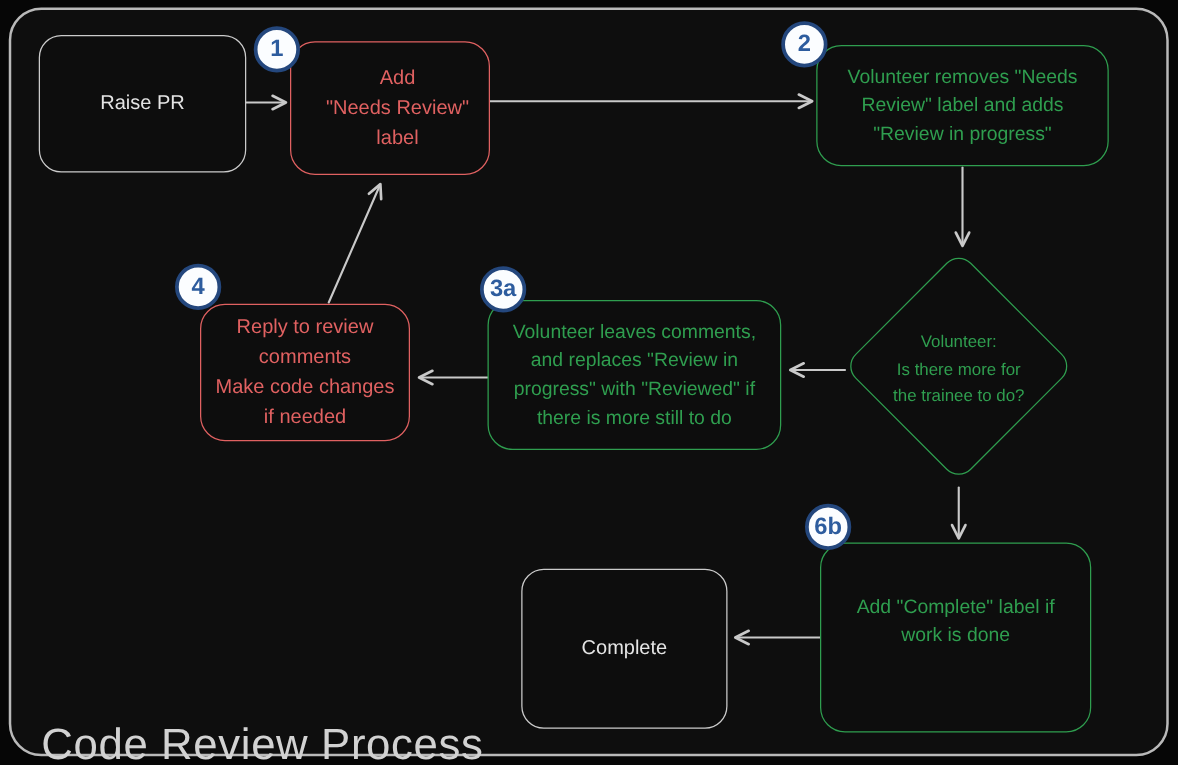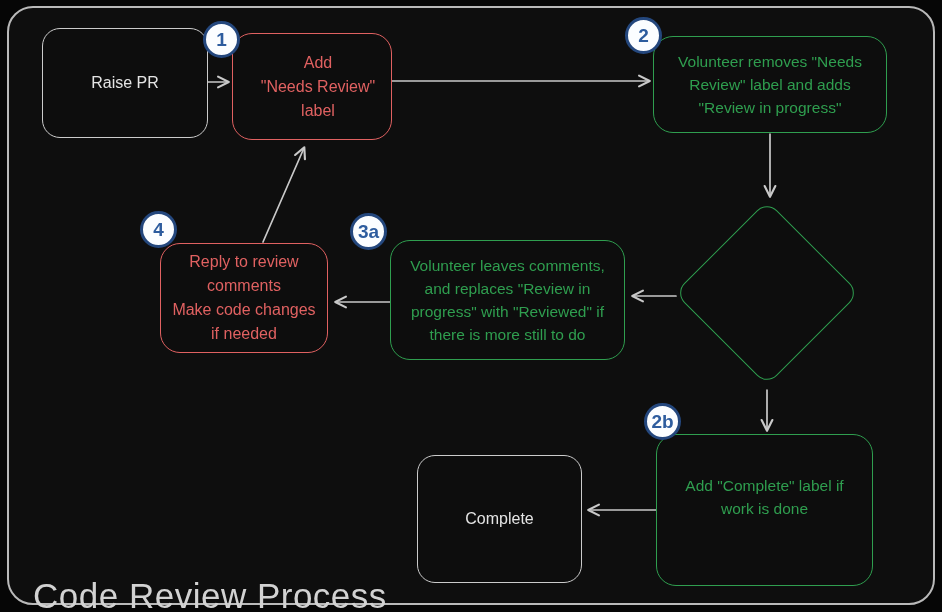--- a/index.html
+++ b/index.html
@@ -14,42 +14,42 @@
 
   .node { position:absolute; display:flex; align-items:center; justify-content:center;
           text-align:center; border-radius:20px; background:#0d0d0d; z-index:2;
           line-height:1.5; }
   .node-label { white-space:pre-line; }
 
   .neutral-node { border:1.6px solid #cbcbcb; color:#e4e4e4; border-radius:18px; font-size:16px; }
   .red-node     { border:1.6px solid #e06161; color:#e06161; font-size:16px; }
   .green-node   { border:1.6px solid #2f9e4f; color:#2f9e4f; font-size:15.5px; }
 
-  #node-raise-pr  { left:31px;  top:28px;  width:166px; height:110px;margin-left:11px; }
+  #node-raise-pr  { left:31px;  top:28px;  width:166px; height:110px; }
   #node-step1     { left:232px; top:33px;  width:160px; height:107px;padding-left:12px; }
   #node-step2     { left:653px; top:36px;  width:234px; height:97px;  }
   #node-step3a    { left:390px; top:240px; width:235px; height:120px; }
   #node-step4     { left:160px; top:243px; width:168px; height:110px; }
   #node-step3b    { left:656px; top:434px; width:217px; height:152px; padding-bottom:26px; }
   #node-complete  { left:417px; top:455px; width:165px; height:128px; }
 
   .diamond-shape { position:absolute; left:767px; top:293px; width:131px; height:131px;
                    transform:translate(-50%,-50%) rotate(45deg);
                    border:1.7px solid #2f9e4f; border-radius:14px; background:#0d0d0d; z-index:1; }
   .diamond-label { position:absolute; left:767px; top:295px; transform:translate(-50%,-50%);
                    width:160px; text-align:center; color:#2f9e4f; font-size:13.5px;
                    line-height:1.6; white-space:pre-line; z-index:2; }
 
   .badge { position:absolute; width:37px; height:37px; border-radius:50%;
            background:#fbfdff; border:3px solid #24477d; color:#2d5c9e;
            display:flex; align-items:center; justify-content:center;
            font-size:19px; font-weight:600; z-index:4; }
   #badge-1  { left:203px; top:21px;  }
   #badge-2  { left:625px; top:17px;  }
-  #badge-3a { left:350px; top:213px; }
+  #badge-3a { left:384px; top:213px; }
   #badge-4  { left:140px; top:211px; }
   #badge-3b { left:644px; top:403px; }
 
   .diagram-title { position:absolute; left:33px; top:576px; font-size:35px;
                    color:#d2d2d2; letter-spacing:0.5px; z-index:2; }
 </style>
 </head>
 <body>
 
 <div class="stage">
@@ -84,20 +84,23 @@
 label</span>
   </div>
 
   <div class="node green-node" id="node-step2">
     <span class="node-label">Volunteer removes "Needs
 Review" label and adds
 "Review in progress"</span>
   </div>
 
   <div class="diamond-shape"></div>
+  <div class="diamond-label">Volunteer:
+Is there more for
+the trainee to do?</div>
 
   <div class="node red-node" id="node-step4">
     <span class="node-label">Reply to review
 comments
 Make code changes
 if needed</span>
   </div>
 
   <div class="node green-node" id="node-step3a">
     <span class="node-label">Volunteer leaves comments,
@@ -112,17 +115,17 @@
   </div>
 
   <div class="node neutral-node" id="node-complete">
     <span class="node-label">Complete</span>
   </div>
 
   <div class="badge" id="badge-1">1</div>
   <div class="badge" id="badge-2">2</div>
   <div class="badge" id="badge-3a">3a</div>
   <div class="badge" id="badge-4">4</div>
-  <div class="badge" id="badge-3b">2b</div>
+  <div class="badge" id="badge-3b">6b</div>
 
   <div class="diagram-title">Code Review Process</div>
 
 </div>
 
 </body></html>

